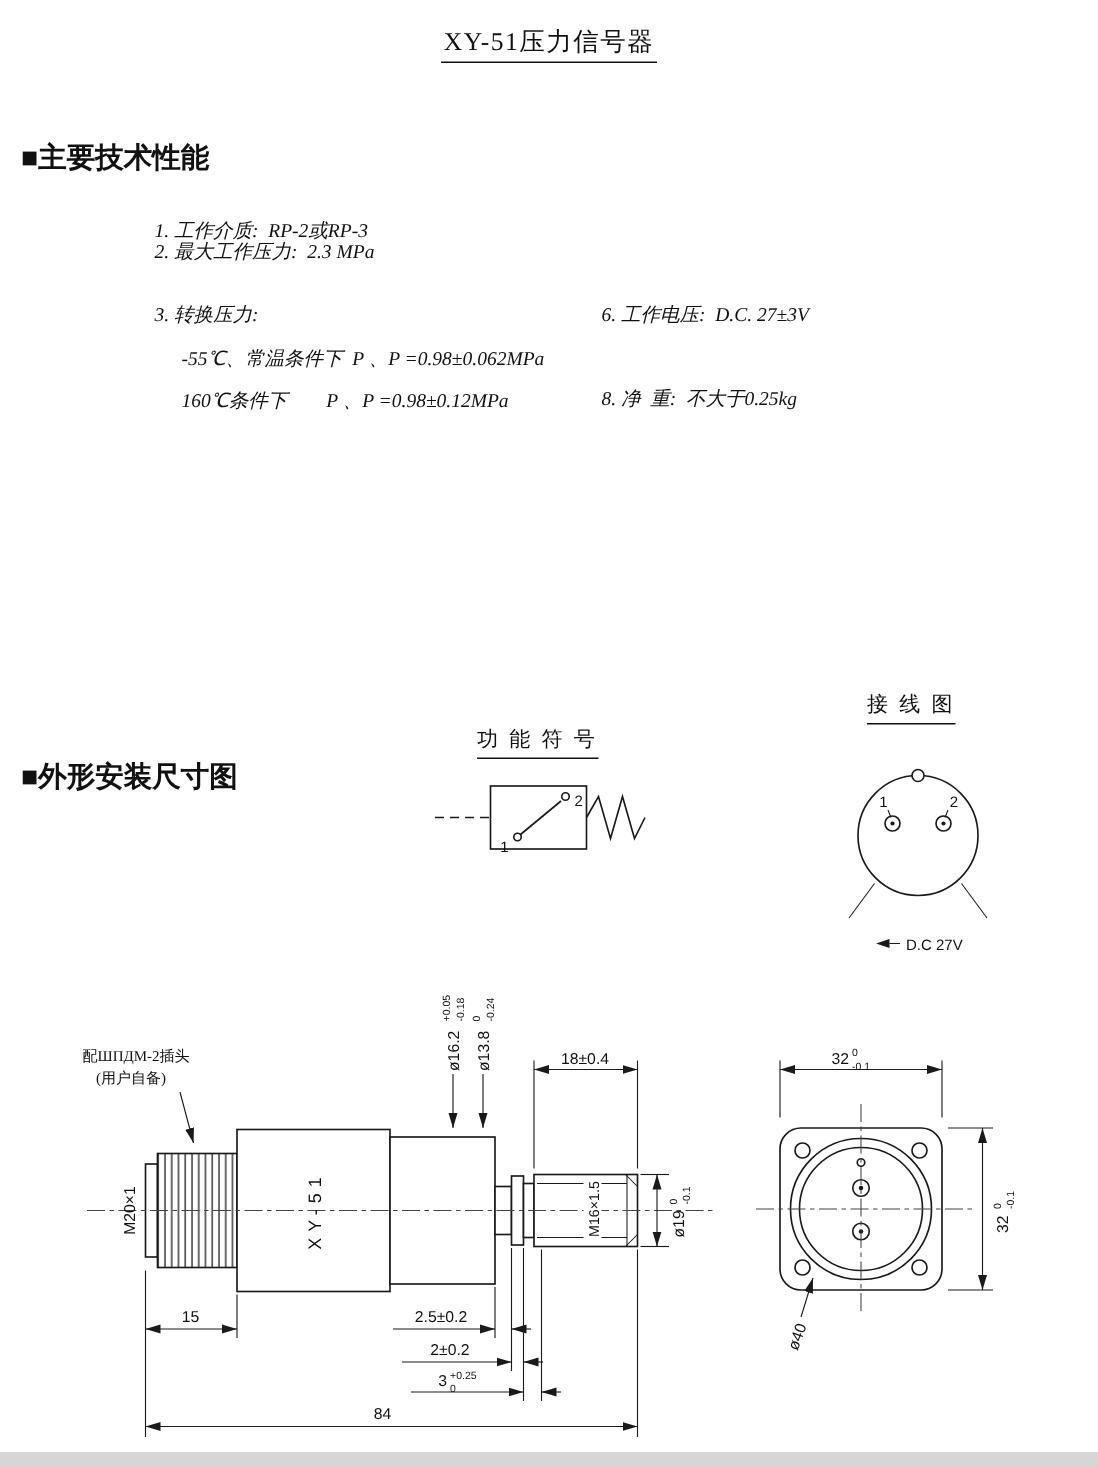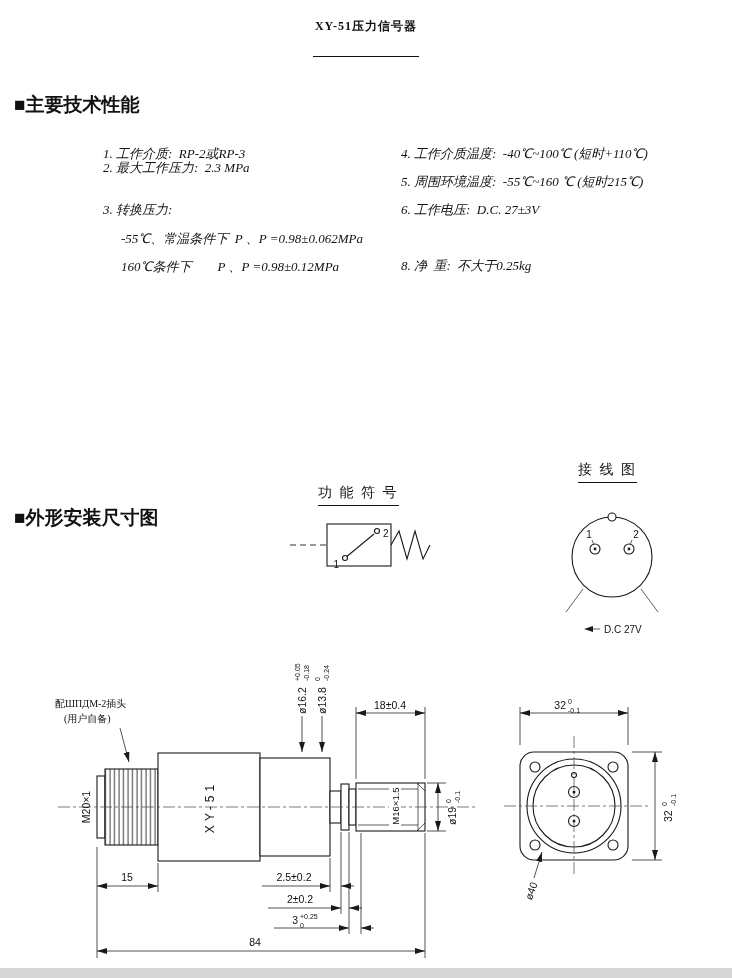--- a/index.html
+++ b/index.html
@@ -3,22 +3,22 @@
 <meta charset="utf-8">
 <style>
   html,body { margin:0; padding:0; background:#888; }
   .page {
     position:relative; width:732px; height:978px; margin:0 auto;
     background:#ffffff; overflow:hidden;
     font-family:"Liberation Serif", serif; color:#111;
   }
   .title-wrap { position:absolute; top:16px; left:0; width:100%; text-align:center; }
   .title-wrap span {
-    display:inline-block; font-size:12px; font-weight:bold; letter-spacing:1px;
-    border-bottom:1.5px solid #111; padding:0 2px 21px 2px;
+    display:inline-block; font-size:17px; font-weight:normal; letter-spacing:1px;
+    border-bottom:1.5px solid #111; padding:0 2px 2px 2px;
   }
   .sec-heading { position:absolute; font-size:19px; font-weight:bold; }
   .spec-line { position:absolute; font-size:13px; white-space:pre; line-height:14px;font-style:italic; }
   .fig-label {
     position:absolute; font-size:14px; letter-spacing:2px;
     border-bottom:1px solid #111; padding-bottom:3px;
   }
   .scan-strip { position:absolute; left:0; top:968px; width:732px; height:10px; background:#d6d6d6; }
 
   svg.drawing { position:absolute; left:0; top:0; }
@@ -45,22 +45,20 @@
   </div>
 
   <div class="sec-heading" style="left:14px; top:92px">■主要技术性能</div>
 
   <div class="spec-line" style="left:103px; top:147px">1. 工作介质:  RP-2或RP-3</div>
   <div class="spec-line" style="left:103px; top:161px">2. 最大工作压力:  2.3 MPa</div>
   <div class="spec-line" style="left:103px; top:203px">3. 转换压力:</div>
   <div class="spec-line" style="left:121px; top:232px">-55℃、常温条件下  P 、P =0.98±0.062MPa</div>
   <div class="spec-line" style="left:121px; top:260px">160℃条件下        P 、P =0.98±0.12MPa</div>
 
-  <div class="spec-line" style="left:401px; top:147px">4. 工作介质温度:  -40℃~100℃ (短时+110℃)</div>
-  <div class="spec-line" style="left:401px; top:175px">5. 周围环境温度:  -55℃~160 ℃ (短时215℃)</div>
   <div class="spec-line" style="left:401px; top:203px">6. 工作电压:  D.C. 27±3V</div>
   <div class="spec-line" style="left:401px; top:259px">8. 净  重:  不大于0.25kg</div>
 
   <div class="fig-label" style="left:318px; top:484px">功 能 符 号</div>
   <div class="fig-label" style="left:578px; top:461px">接 线 图</div>
 
   <div class="sec-heading" style="left:14px; top:505px">■外形安装尺寸图</div>
 
   <svg class="drawing" width="732" height="978" viewBox="0 0 732 978">
     <defs>

